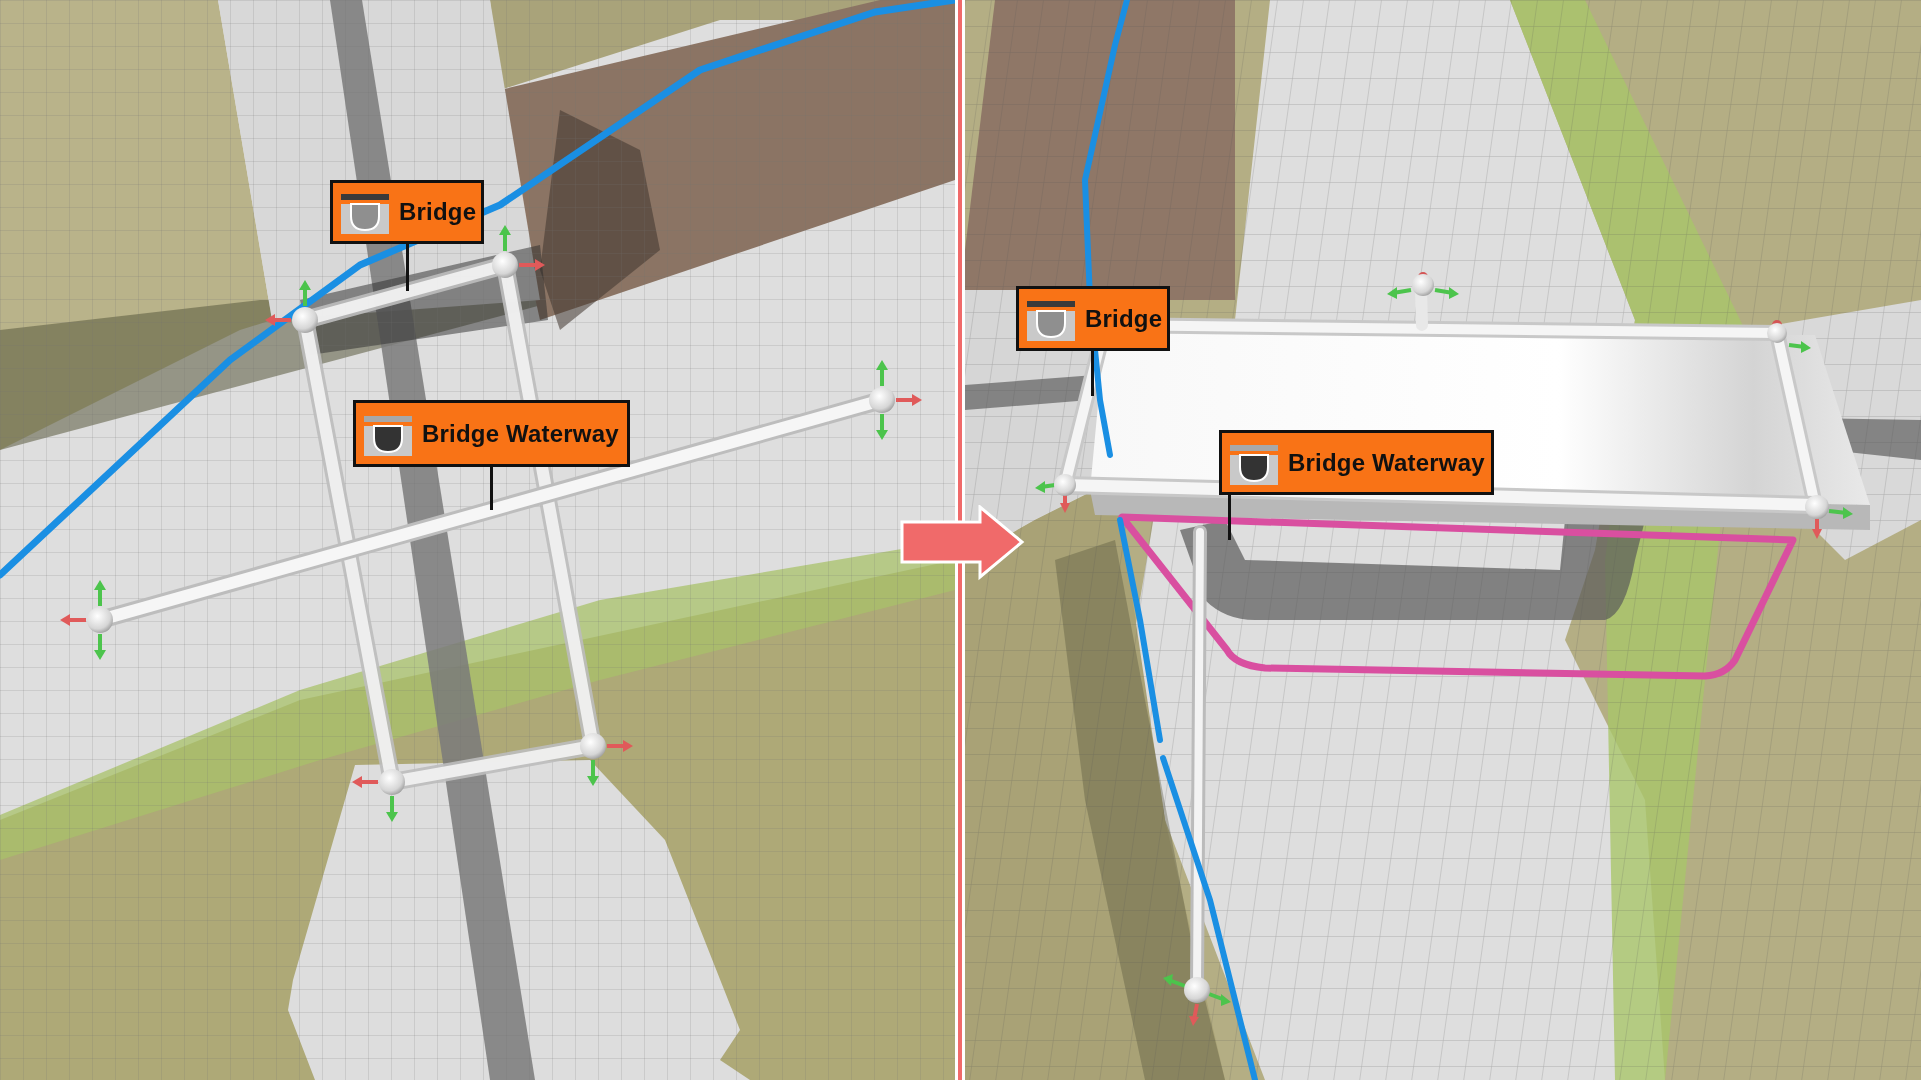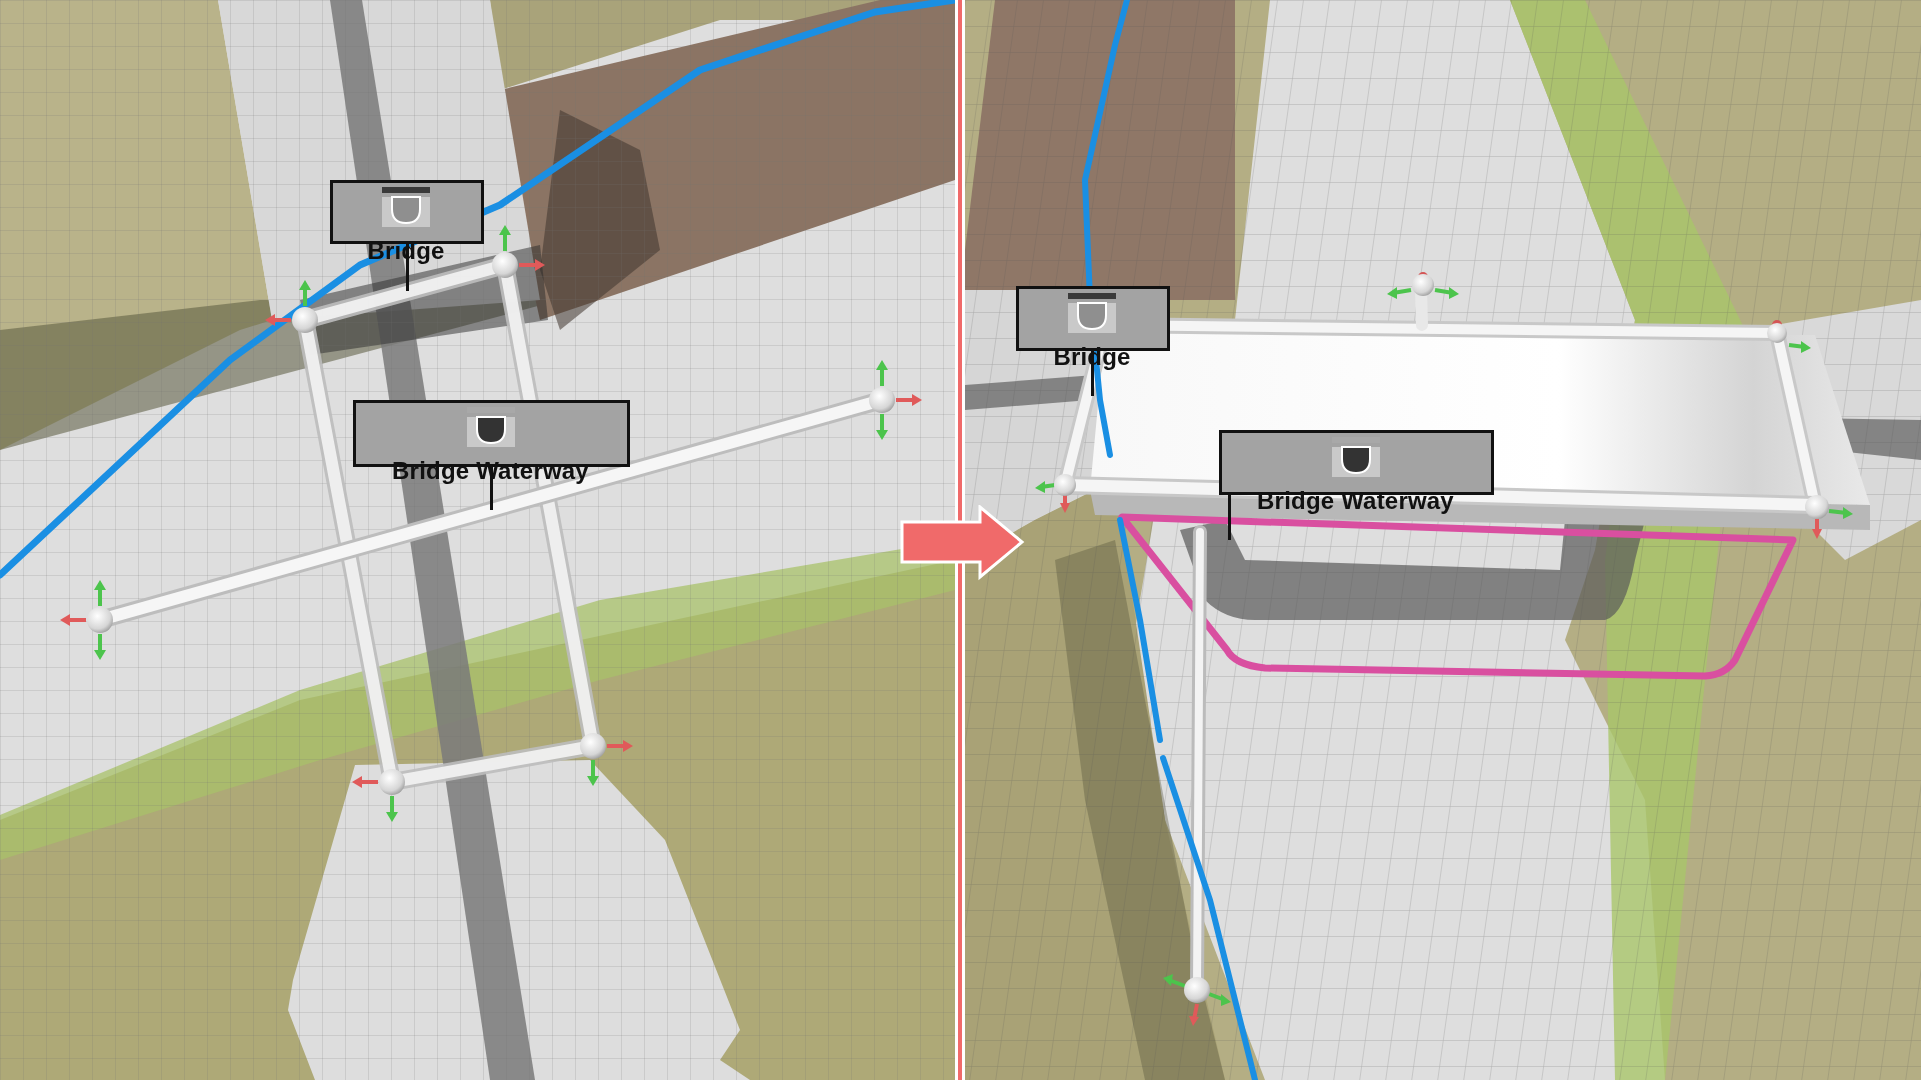--- a/index.html
+++ b/index.html
@@ -3,21 +3,21 @@
 <meta charset="utf-8">
 <style>
   html,body{margin:0;padding:0;width:1921px;height:1080px;overflow:hidden;background:#d9d9d9;}
   body{position:relative;font-family:"Liberation Sans",sans-serif;}
   .panel{position:absolute;top:0;height:1080px;overflow:hidden;}
   #left-panel{left:0;width:955px;}
   #right-panel{left:965px;width:956px;}
   .panel svg{position:absolute;left:0;top:0;}
   .divider{position:absolute;left:955px;top:0;width:10px;height:1080px;background:#ffffff;}
   .divider-line{position:absolute;left:958px;top:0;width:4px;height:1080px;background:#f06a6a;}
-  .label-box{position:absolute;background:#a3a3a3;border:3px solid #111;box-sizing:border-box;display:flex;align-items:center;gap:10px;padding:0 10px 0 8px;flex-direction:column;}
+  .label-box{position:absolute;background:#f97316;border:3px solid #111;box-sizing:border-box;display:flex;align-items:center;gap:10px;padding:0 10px 0 8px;}
   .label-text{font-weight:bold;font-size:24px;color:#111;white-space:nowrap;letter-spacing:0.2px;}
   .label-icon{width:48px;height:44px;position:relative;flex:0 0 auto;}
   .leader{position:absolute;width:3px;background:#111;}
   .arrow{position:absolute;left:900px;top:505px;}
 </style>
 </head>
 <body>
 
 <div id="left-panel" class="panel">
   <svg width="955" height="1080" viewBox="0 0 955 1080">

